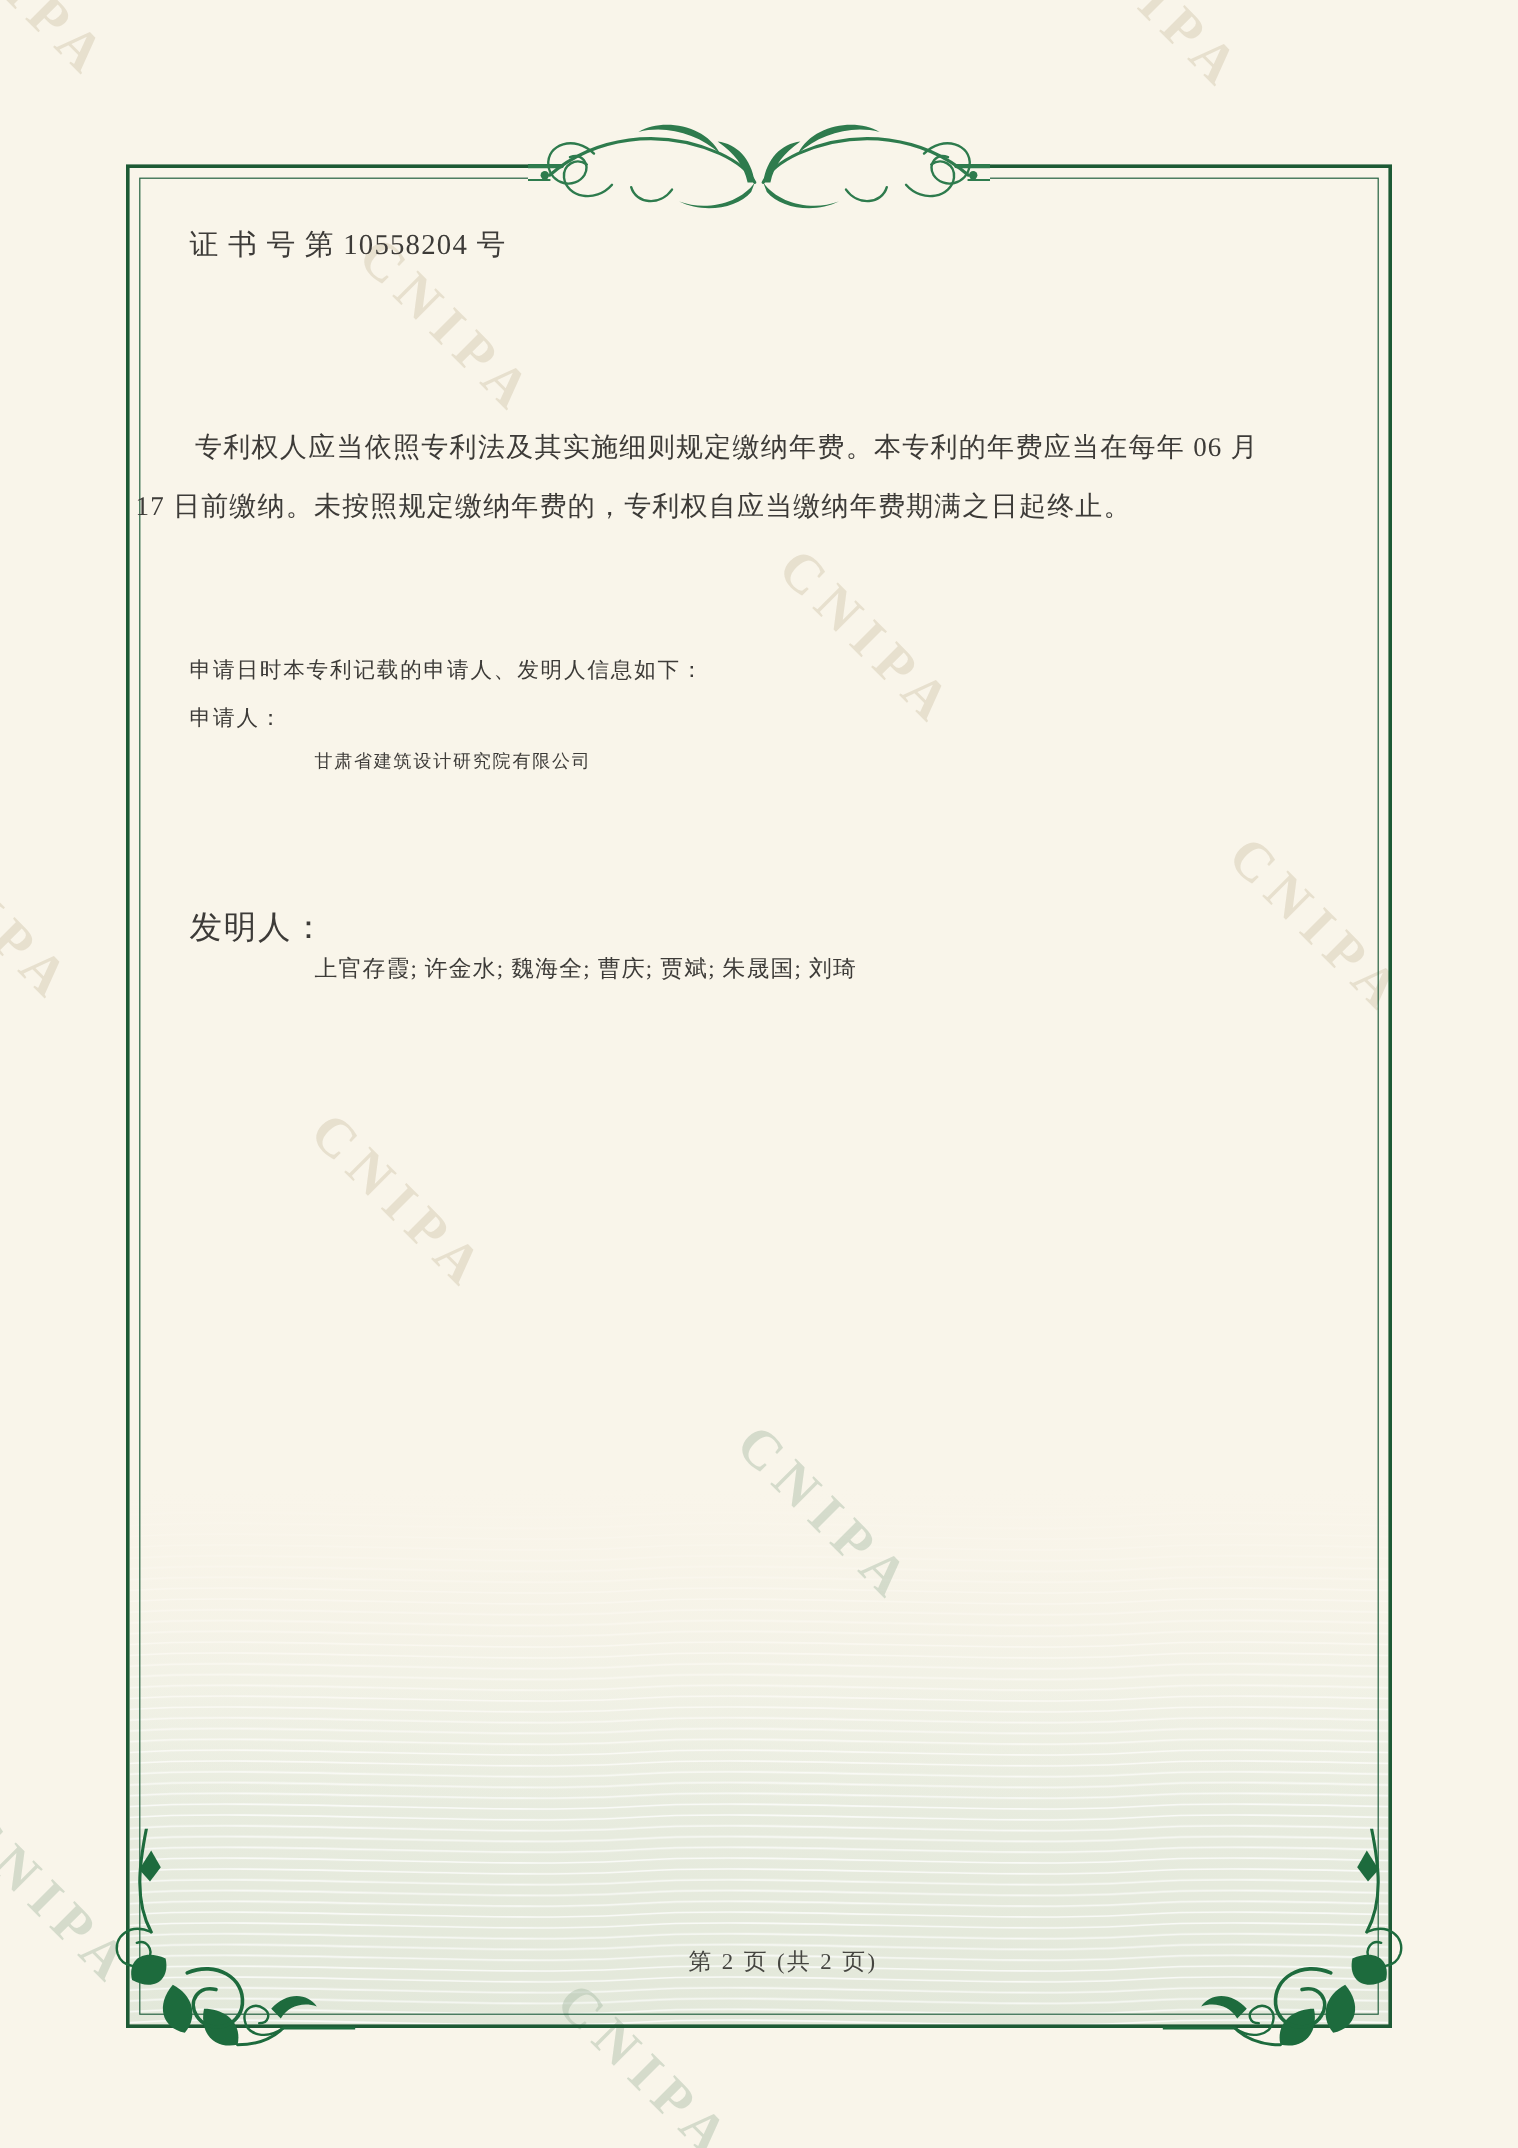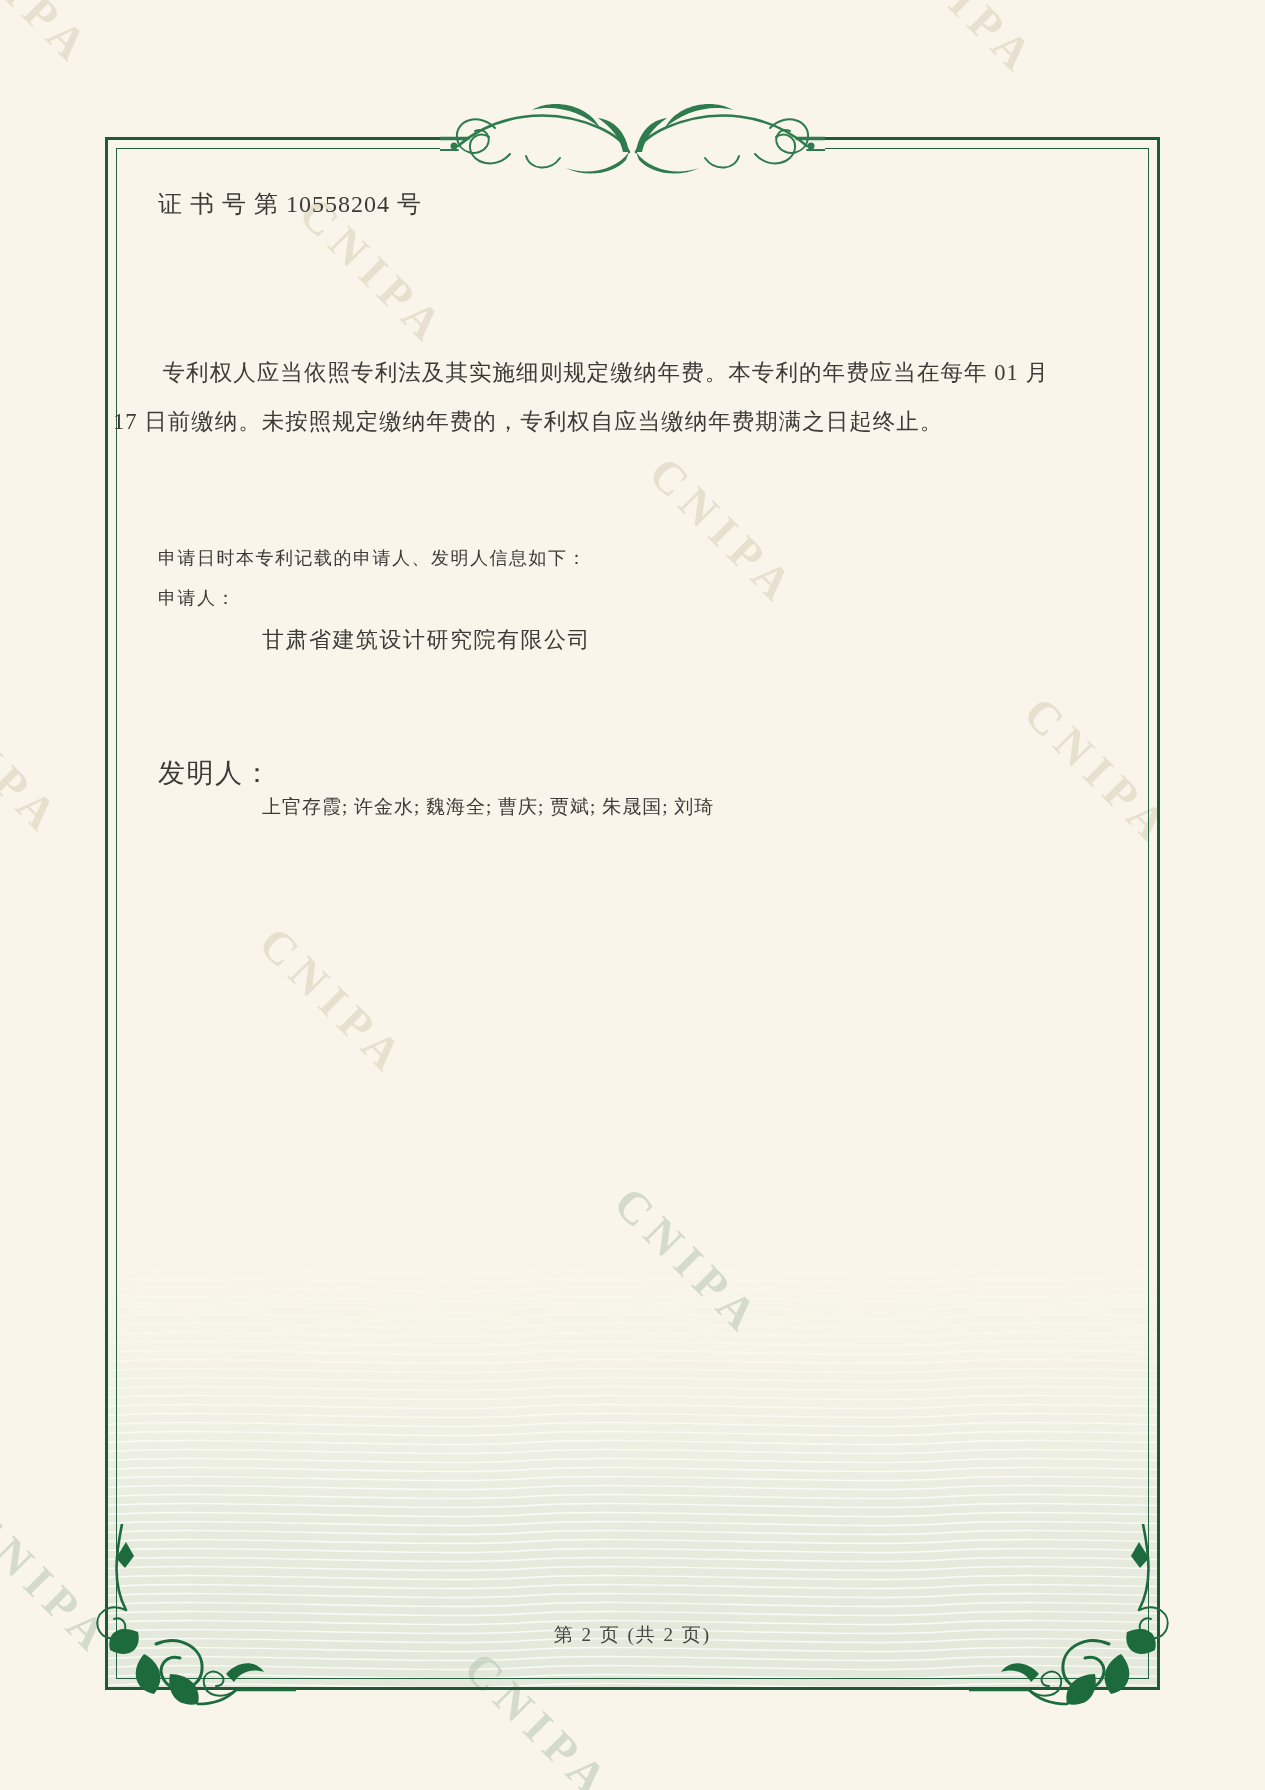--- a/index.html
+++ b/index.html
@@ -48,26 +48,26 @@
   
   .txt{position:absolute;z-index:6;}
   .cert-no{left:158px;top:188px;font-size:24px;letter-spacing:1px;}
   .fee-notice{
     left:113px;top:348px;width:936px;margin:0;
     font-size:22.5px;line-height:49px;letter-spacing:1px;
     text-align:justify;text-indent:2.2em;
   }
   .info-intro{left:158px;top:546px;font-size:18px;letter-spacing:1.5px;}
   .label-applicant{left:158px;top:586px;font-size:18px;letter-spacing:1.5px;}
-  .applicant-name{left:262px;top:625px;font-size:22px;letter-spacing:1.5px;}
+  .applicant-name{left:262px;top:625px;font-size:15px;letter-spacing:1.5px;}
   .label-inventor{left:158px;top:755px;font-size:27px;letter-spacing:1.5px;}
   .inventor-names{left:262px;top:794px;font-size:19px;letter-spacing:1px;}
   .footer{
     left:105px;top:1622px;width:1055px;text-align:center;
-    font-size:19px;letter-spacing:2px;color:#454540;z-index:7;
+    font-size:19px;letter-spacing:2px;color:#454540;z-index:7;padding-left:20px;
   }
 </style>
 </head>
 <body>
 
 <div class="page">
 
   <div class="wm tan" style="left:-75px;top:-35px;">CNIPA</div>
   <div class="wm tan" style="left:870px;top:-25px;">CNIPA</div>
   <div class="wm tan" style="left:280px;top:245px;">CNIPA</div>
@@ -144,21 +144,21 @@
         <path d="M58,130 C44,146 48,166 68,170 C80,156 74,138 58,130 Z" fill="#1d6b3d" stroke="none"></path>
         <path d="M84,150 C80,170 92,184 112,180 C116,162 102,150 84,150 Z" fill="#1d6b3d" stroke="none"></path>
         <path d="M70,120 c24,-10 48,4 46,26 c-2,20 -28,26 -38,10 c-8,-13 2,-26 16,-22" stroke-width="3"></path>
         <path d="M112,180 C130,180 142,174 150,166" stroke-width="2.5"></path>
         <path d="M140,150 C152,136 170,136 178,148 C166,144 154,148 148,158 Z" fill="#1d6b3d" stroke="none"></path>
       </g>
     </svg>
   </div>
 
   <div class="txt cert-no">证 书 号 第 10558204 号</div>
-  <p class="txt fee-notice">专利权人应当依照专利法及其实施细则规定缴纳年费。本专利的年费应当在每年 01 月 17 日前缴纳。未按照规定缴纳年费的，专利权自应当缴纳年费期满之日起终止。</p>
+  <p class="txt fee-notice">专利权人应当依照专利法及其实施细则规定缴纳年费。本专利的年费应当在每年 06 月 17 日前缴纳。未按照规定缴纳年费的，专利权自应当缴纳年费期满之日起终止。</p>
   <div class="txt info-intro">申请日时本专利记载的申请人、发明人信息如下：</div>
   <div class="txt label-applicant">申请人：</div>
   <div class="txt applicant-name">甘肃省建筑设计研究院有限公司</div>
   <div class="txt label-inventor">发明人：</div>
   <div class="txt inventor-names">上官存霞; 许金水; 魏海全; 曹庆; 贾斌; 朱晟国; 刘琦</div>
 
   <div class="txt footer">第 2 页 (共 2 页)</div>
 
 </div>
 

